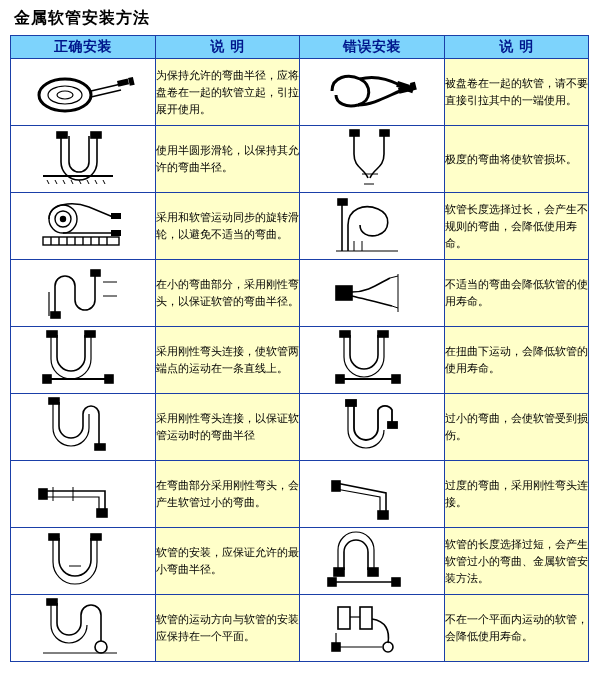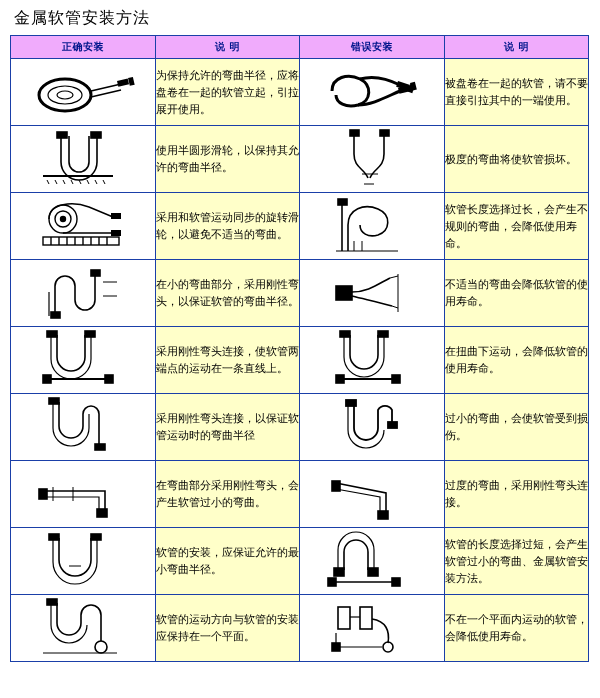--- a/index.html
+++ b/index.html
@@ -16,40 +16,40 @@
   }
   .page {
     width: 600px;
     height: 698px;
     position: relative;
     box-sizing: border-box;
     padding: 6px 10px 0 10px;
   }
   .title {
     font-size: 16px;
-    font-weight: normal;
+    font-weight: bold;
     letter-spacing: 1px;
     margin: 2px 0 6px 4px;
     color: #000;
   }
   table.matrix {
     border-collapse: collapse;
     width: 578px;
     table-layout: fixed;
     border: 1px solid #1a1aa8;
   }
   table.matrix td, table.matrix th {
     border: 1px solid #1a3fa8;
     padding: 0;
     vertical-align: middle;
   }
   thead th {
-    background: #f0abfc;
+    background: #7dd3fc;
     color: #00168c;
-    font-size: 10px;
+    font-size: 14px;
     font-weight: bold;
     height: 22px;
     text-align: center;
     letter-spacing: 0.5px;
   }
   col.c-img { width: 145px; }
   col.c-txt { width: 144px; }
   td.img-cell {
     background: #ffffff;
     text-align: center;

